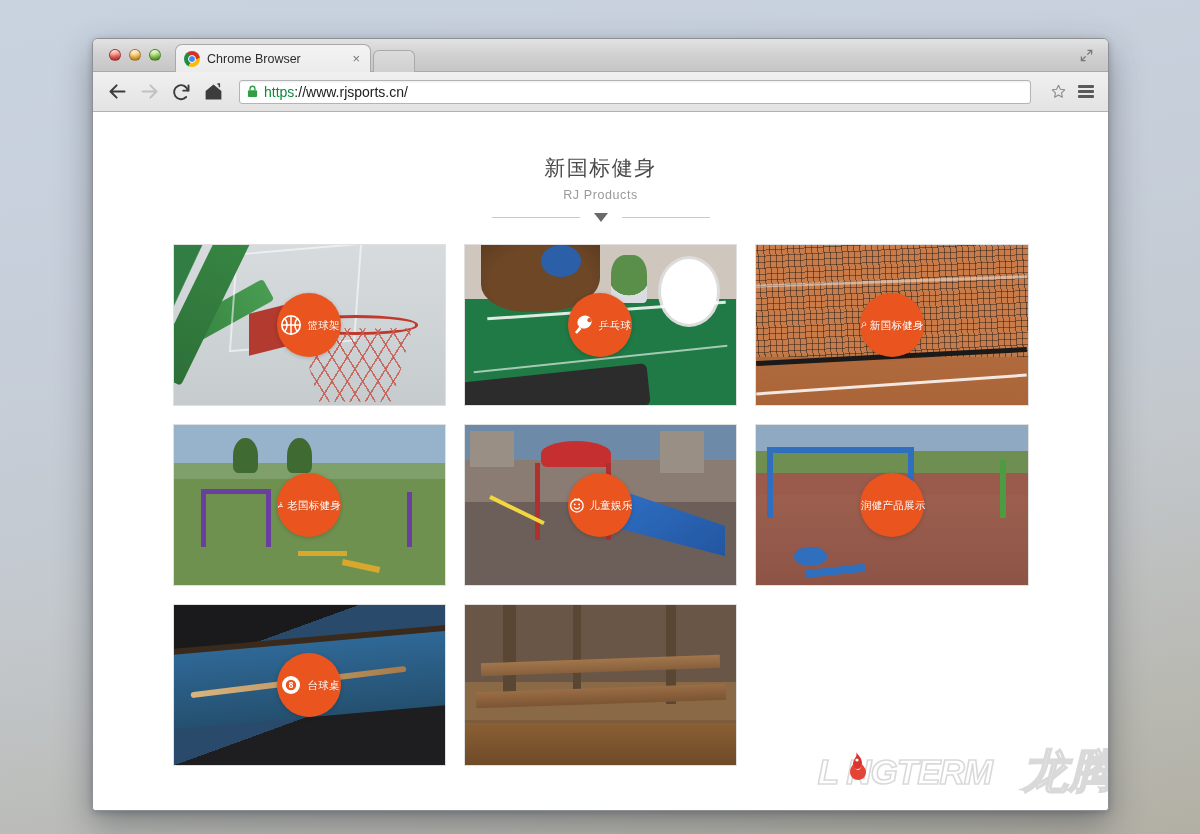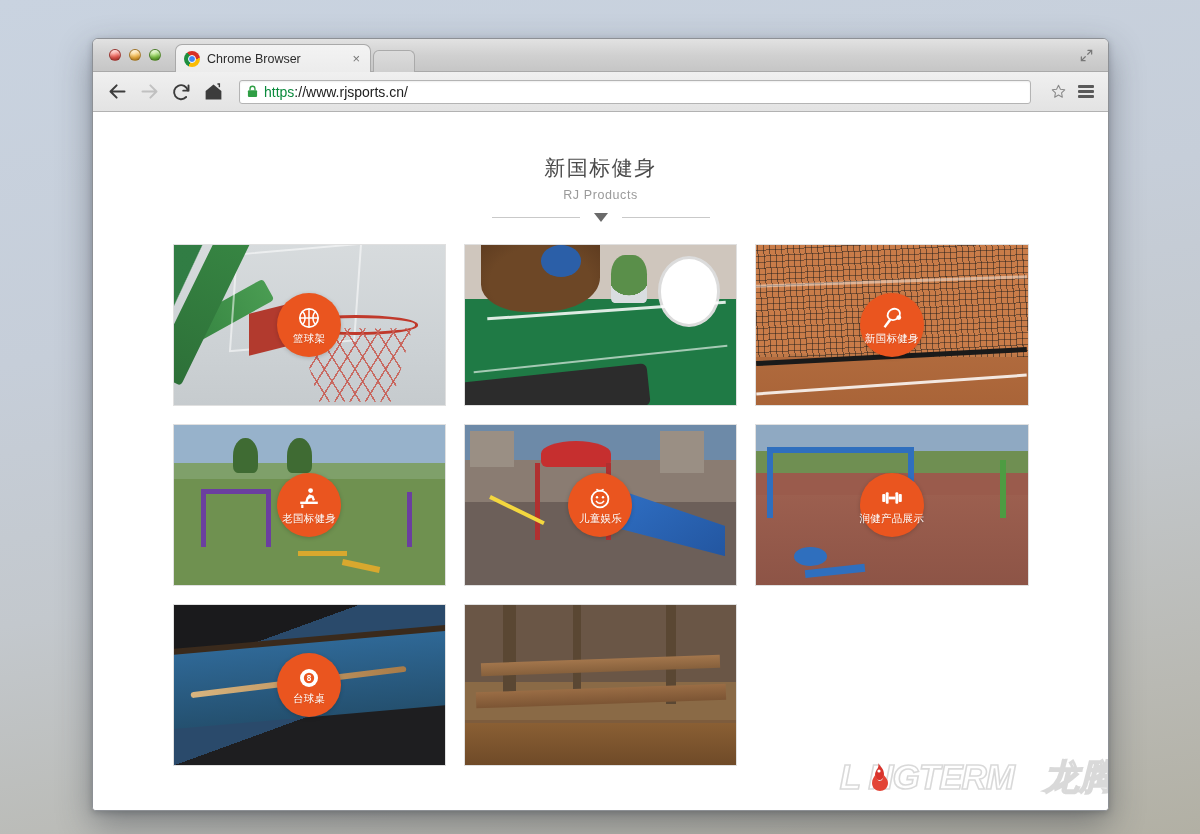--- a/index.html
+++ b/index.html
@@ -187,21 +187,21 @@
   .card .photo { position: absolute; inset: 0; }
 
   .badge {
     position: absolute;
     left: 50%; top: 50%;
     transform: translate(-50%, -50%);
     width: 64px; height: 64px;
     border-radius: 50%;
     background: #ea551f;
     display: flex;
-    flex-direction: column;
+    flex-direction: row;
     align-items: center;
     justify-content: center;
     gap: 3px;
     color: #fff;
     box-shadow: 0 1px 4px rgba(0,0,0,.18);
   }
   .badge .glyph { width: 26px; height: 24px; display: block; }
   .badge .label {
     font-size: 10.5px;
     line-height: 1;
@@ -327,21 +327,21 @@
     font-size: 35px;
     font-weight: bold;
     font-style: italic;
     letter-spacing: -1px;
     color: rgba(255,255,255,.0);
     -webkit-text-stroke: 1.6px #d8d8d8;
     line-height: 1;
     font-family: "Liberation Sans", sans-serif;
   }
   .wm-cn {
-    font-size: 35px;
+    font-size: 46px;
     font-weight: bold;
     font-style: italic;
     color: rgba(255,255,255,0);
     -webkit-text-stroke: 1.6px #d8d8d8;
     line-height: 1;
     margin-left: 28px;
   }
   .wm-flame {
     position: absolute;
     left: 27px; top: 3px;
@@ -440,20 +440,28 @@
       <div class="card">
         <div class="photo ph-pingpong">
           <div class="pp-person"></div>
             <div class="pp-paddle"></div>
             <div class="pp-clock"></div>
           <div class="pp-plant"></div>
             <div class="pp-netline"></div>
             <div class="pp-line2"></div>
             <div class="pp-bar"></div>
         </div>
+        <div class="badge">
+          <svg class="glyph" viewBox="0 0 24 24">
+            <ellipse cx="13.5" cy="9" rx="7.2" ry="6.4" fill="#fff" transform="rotate(-20 13.5 9)"></ellipse>
+            <circle cx="18.4" cy="7.2" r="2.1" fill="#ea551f"></circle>
+            <path d="M8.4 13.6l-4.4 5.6 1.9 1.6 4.6-4.8z" fill="#fff"></path>
+          </svg>
+          <span class="label">乒乓球</span>
+        </div>
       </div>
 
       <div class="card">
         <div class="photo ph-tennis">
           <div class="tn-floor"></div>
             <div class="tn-base"></div>
           <div class="tn-line" style="left:0;bottom:12%;width:100%;transform:rotate(-4deg)"></div>
           <div class="tn-line" style="left:0;top:22%;width:100%;transform:rotate(-2deg);opacity:.5"></div>
         </div>
         <div class="badge">

